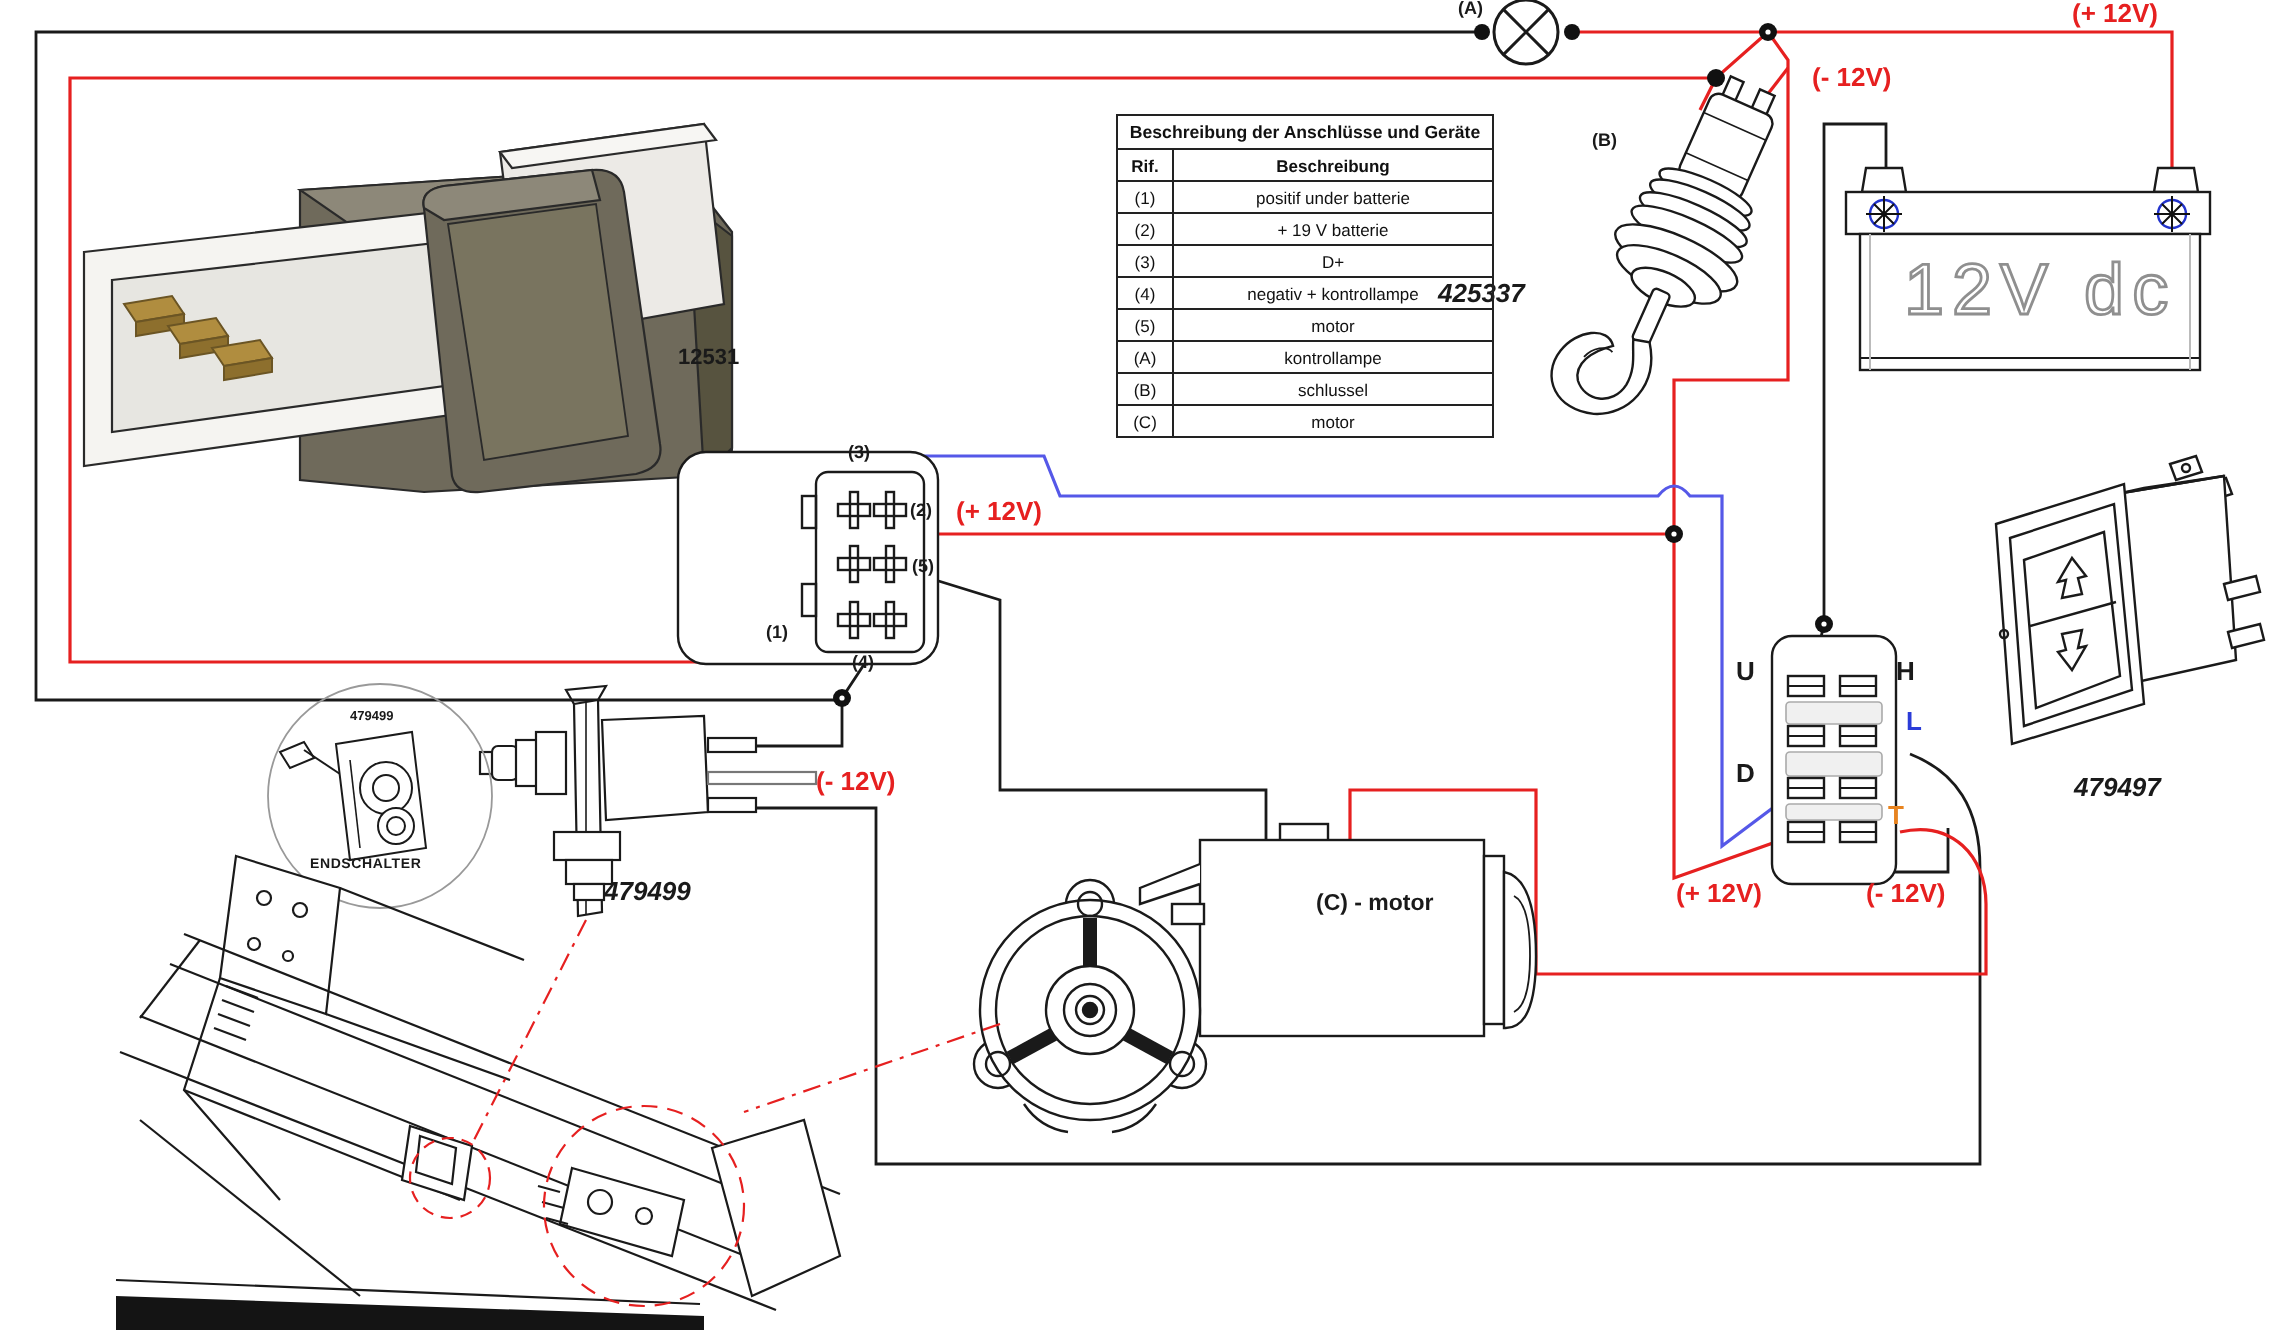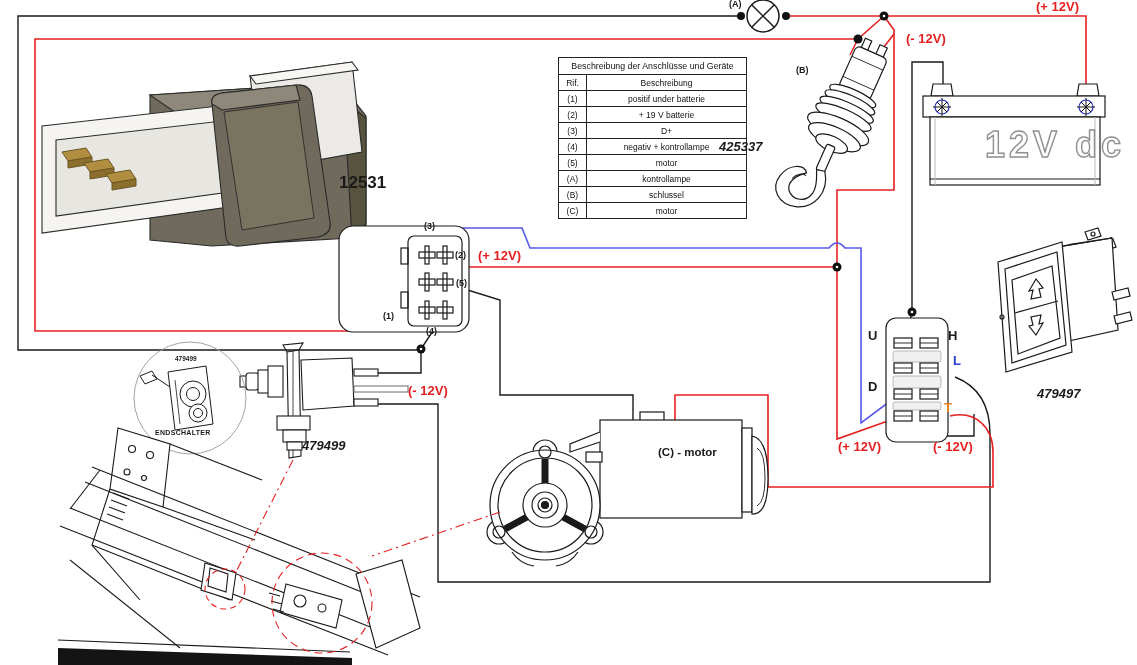--- a/index.html
+++ b/index.html
@@ -4,28 +4,28 @@
 <style>
   html,body{margin:0;padding:0;background:#fff;}
   .stage{position:relative;width:1137px;height:665px;background:#fff;overflow:hidden;
          font-family:"Liberation Sans",sans-serif;}
   .stage svg{position:absolute;left:0;top:0;}
   .lbl{position:absolute;font-weight:bold;color:#1a1a1a;white-space:nowrap;line-height:1;}
   .red{color:#e62020}.blue{color:#2b3cd8}.orange{color:#e8831e}
   .it{font-style:italic}
   .s65{font-size:6.5px}.s7{font-size:7px;letter-spacing:.3px}.s9{font-size:9px}
   .s11{font-size:13px}.s12{font-size:11.5px}.s13{font-size:13px}
-  .battery-text{position:absolute;left:985px;top:124px;font-size:36px;font-weight:bold;
+  .battery-text{position:absolute;left:952px;top:124px;font-size:36px;font-weight:normal;
     letter-spacing:4px;color:#ffffff;-webkit-text-stroke:1.4px #8f8f8f;}
   table.desc{position:absolute;left:558px;top:57px;width:188px;border-collapse:collapse;
     font-size:8.5px;color:#111;table-layout:fixed;}
   table.desc td{border:1px solid #222;text-align:center;padding:1px 2px;height:13px;
     overflow:hidden;}
-  table.desc td.hdr{font-weight:normal;font-size:8.8px;height:14px;}
-  table.desc td.colh{font-weight:normal;margin-top:48px;}
+  table.desc td.hdr{font-weight:bold;font-size:8.8px;height:14px;}
+  table.desc td.colh{font-weight:bold;margin-top:48px;}
   table.desc col.c1{width:28px;} table.desc col.c2{width:160px;}
 </style>
 </head>
 <body>
 
 <div class="stage">
 
 <svg width="1137" height="665" viewBox="0 0 1137 665">
 
   <g stroke="#1a1a1a" stroke-width="1.4" fill="none">
@@ -294,21 +294,21 @@
   </g>
 
 </svg>
 
 <div class="lbl s9" style="left:729px;top:0px">(A)</div>
 <div class="lbl s11 red" style="left:1036px;top:0px">(+ 12V)</div>
 <div class="lbl s11 red" style="left:906px;top:32px">(- 12V)</div>
 <div class="lbl s9" style="left:796px;top:66px">(B)</div>
 <div class="lbl s11 it" style="left:719px;top:140px">425337</div>
 <div class="battery-text">12V dc</div>
-<div class="lbl" style="left:339px;top:174px;font-size:17px">12531</div>
+<div class="lbl" style="left:339px;top:174px;font-size:11px">12531</div>
 
 <div class="lbl s9" style="left:424px;top:222px">(3)</div>
 <div class="lbl s9" style="left:455px;top:251px">(2)</div>
 <div class="lbl s11 red" style="left:478px;top:249px">(+ 12V)</div>
 <div class="lbl s9" style="left:456px;top:279px">(5)</div>
 <div class="lbl s9" style="left:383px;top:312px">(1)</div>
 <div class="lbl s9" style="left:426px;top:327px">(4)</div>
 
 <div class="lbl s65" style="left:175px;top:356px">479499</div>
 <div class="lbl s7" style="left:155px;top:429px">ENDSCHALTER</div>

